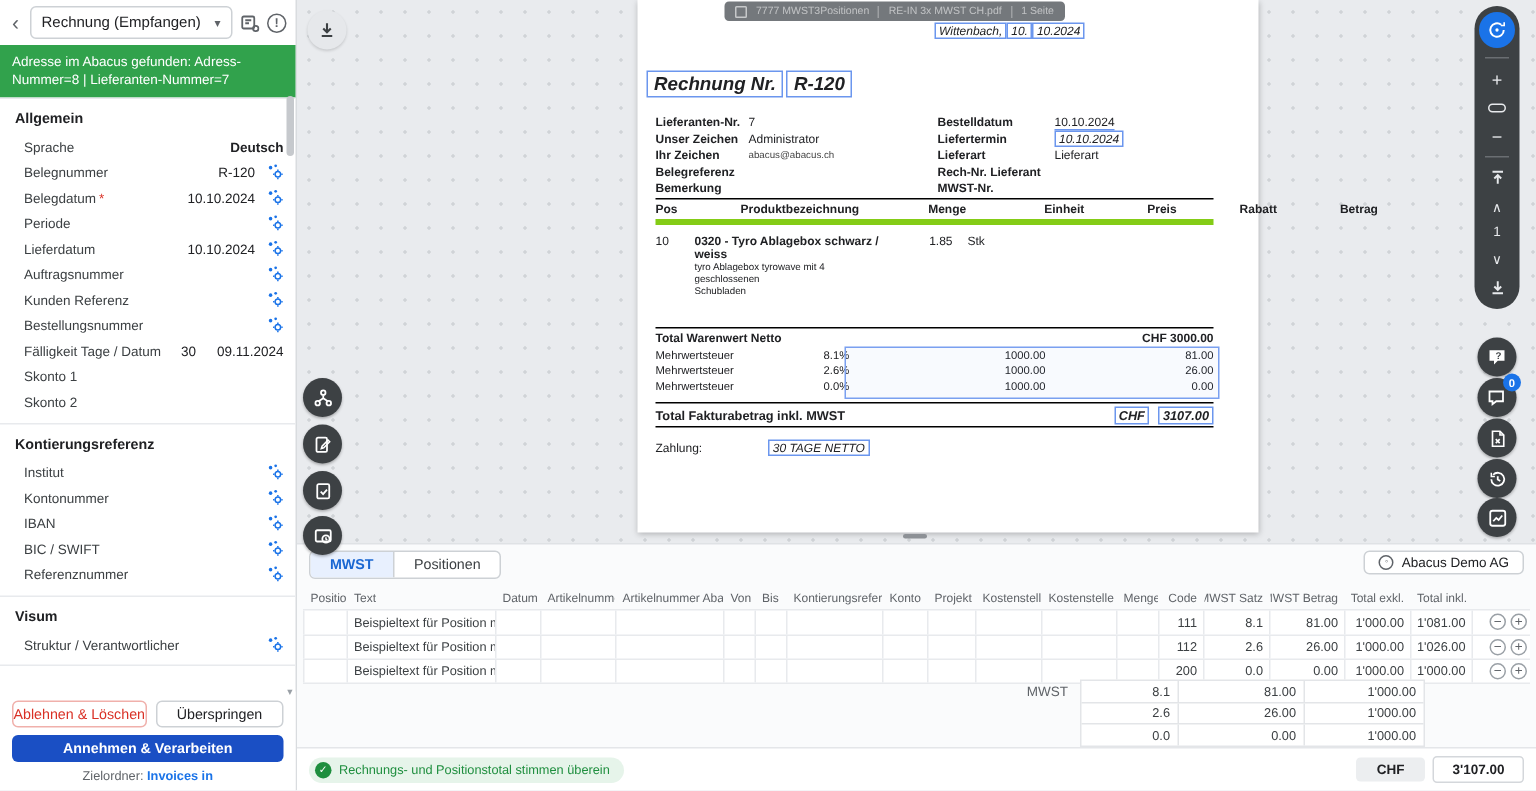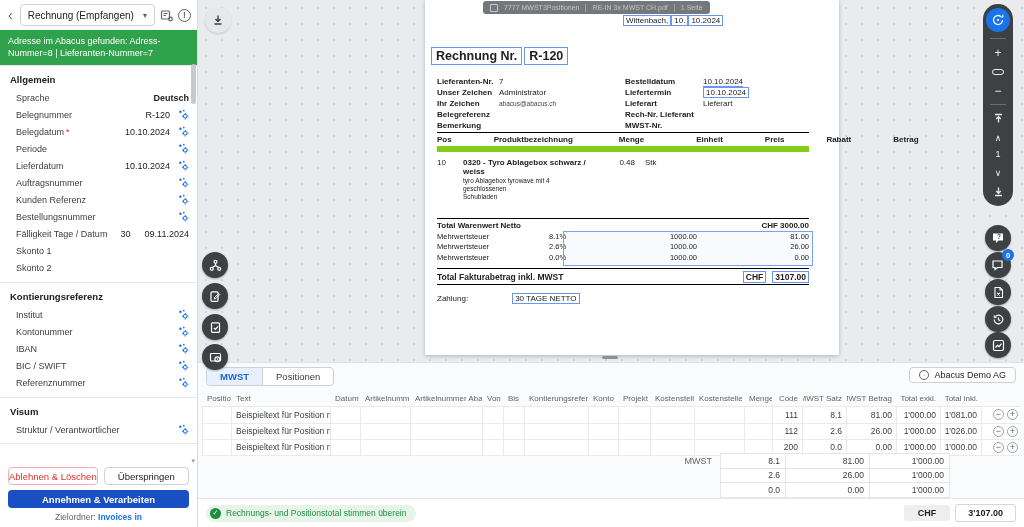--- a/index.html
+++ b/index.html
@@ -48,34 +48,34 @@
             background-image:radial-gradient(#d0d3d7 1px, transparent 1.2px);
             background-size:16px 16px; }
   .page { position:absolute; left:227px; top:0; width:414px; height:355px; background:#fff;
           box-shadow:0 1px 4px rgba(0,0,0,.25); font-family:"Liberation Sans",sans-serif; }
   .tooltip { position:absolute; left:58px; top:1px; height:13px; display:flex; align-items:center; gap:6px;
              background:rgba(97,101,106,.88); border-radius:3px; padding:0 7px; font-size:7px;
              color:rgba(255,255,255,.55); white-space:nowrap; z-index:3;}
   .tt-sep { width:1px; height:8px; background:rgba(255,255,255,.3); }
   .tt-doc { width:8px; height:8px; border:1px solid rgba(255,255,255,.6); border-radius:1px; }
   .citydate { position:absolute; left:198px; top:15px; display:flex; font-size:8px; color:#202124; }
-  .bluebox { border:1.2px solid #6b96ee; padding:0 2px; }
+  .bluebox { border:1.2px solid #6b96ee; padding:0 2px;font-style:italic; }
   .inv-title { position:absolute; left:6px; top:47px; display:flex; gap:2px; font-size:12.5px; font-weight:bold; }
   .inv-title .bluebox { border-width:1.5px; padding:1px 4px; }
   .meta { position:absolute; top:76px; left:12px; right:10px; display:flex; font-size:8px; line-height:11px; }
   .mcol1 { width:188px; display:flex; }
   .mcol2 { flex:1; display:flex; }
   .mlabels { font-weight:bold; }
   .mcol1 .mlabels { width:62px; }
   .mcol2 .mlabels { width:78px; }
   .mvals div { height:11px; }
   .email { font-size:6.5px; color:#444; }
   .u-blue { border-bottom:1.2px solid #6b96ee; }
   .ptable { position:absolute; left:12px; right:30px; top:132px; }
-  .phead { display:flex; border-top:1px solid #000; border-bottom:6px solid #84cc16; font-weight:bold;
+  .phead { display:flex; border-top:1px solid #000; border-bottom:4px solid #84cc16; font-weight:bold;
            font-size:8px; padding:2px 0;gap:42px; }
   .prow { display:flex; font-size:8px; padding-top:6px; }
   .c-pos { width:26px; }
   .c-name { flex:1; padding-right:4px; }
   .c-menge { width:40px; text-align:right; }
   .c-einh { width:40px; padding-left:10px; }
   .c-preis { width:40px; text-align:right; }
   .c-rabatt { width:44px; text-align:right; }
   .c-betrag { width:50px; text-align:right; }
   .pname { font-weight:bold; }
@@ -483,21 +483,21 @@
           <span class="c-einh">Einheit</span>
           <span class="c-preis">Preis</span>
           <span class="c-rabatt">Rabatt</span>
           <span class="c-betrag">Betrag</span>
         </div>
         <div class="prow">
           <span class="c-pos">10</span>
           <span class="c-name"><span class="pname">0320 - Tyro Ablagebox schwarz / weiss</span>
             <div class="pdesc"><span>tyro Ablagebox tyrowave mit 4 geschlossenen</span><br><span>Schubladen</span></div>
           </span>
-          <span class="c-menge">0.48</span>
+          <span class="c-menge">1.85</span>
           <span class="c-einh">Stk</span>
           <span class="c-preis"></span>
             <span class="c-rabatt"></span>
             <span class="c-betrag"></span>
         </div>
       </div>
 
       <div class="totals">
         <div class="tot-head">
           <span>Total Warenwert Netto</span>

